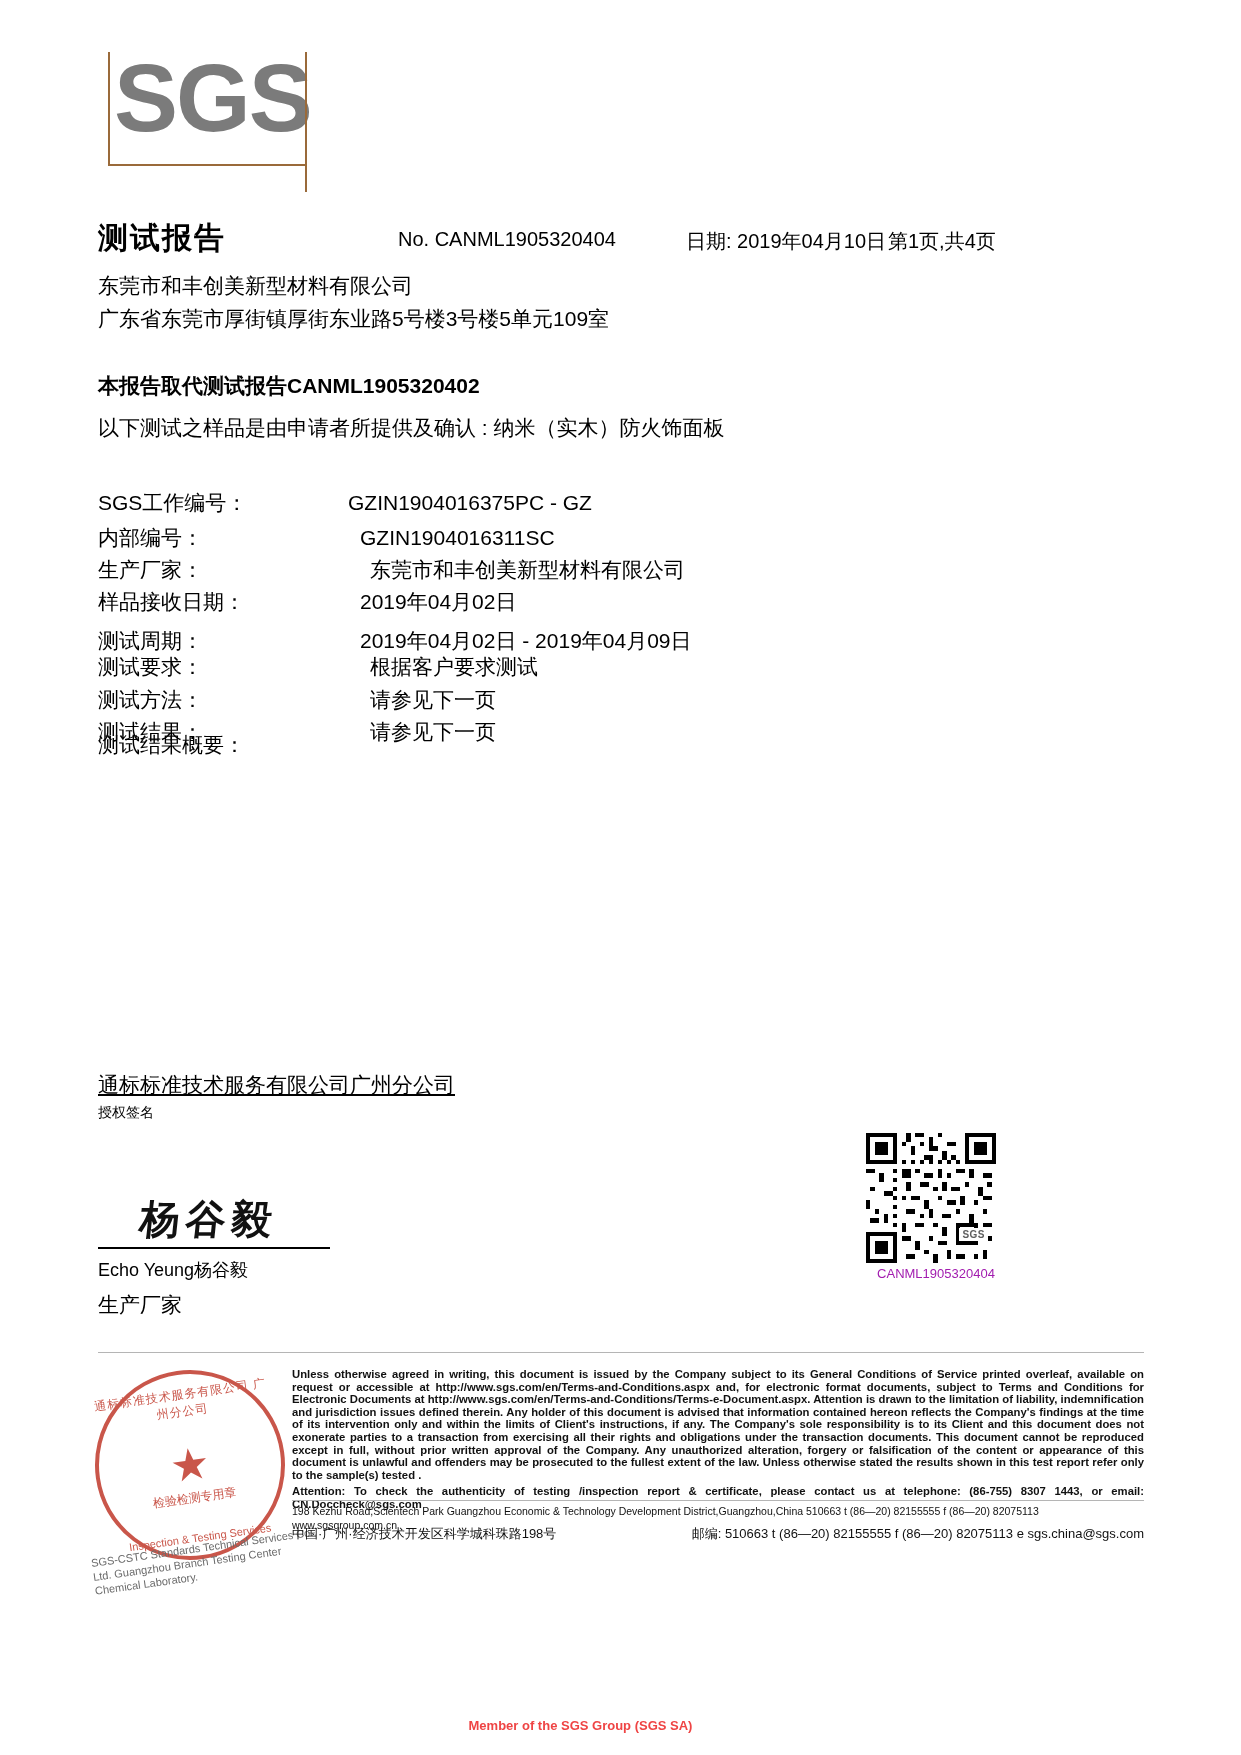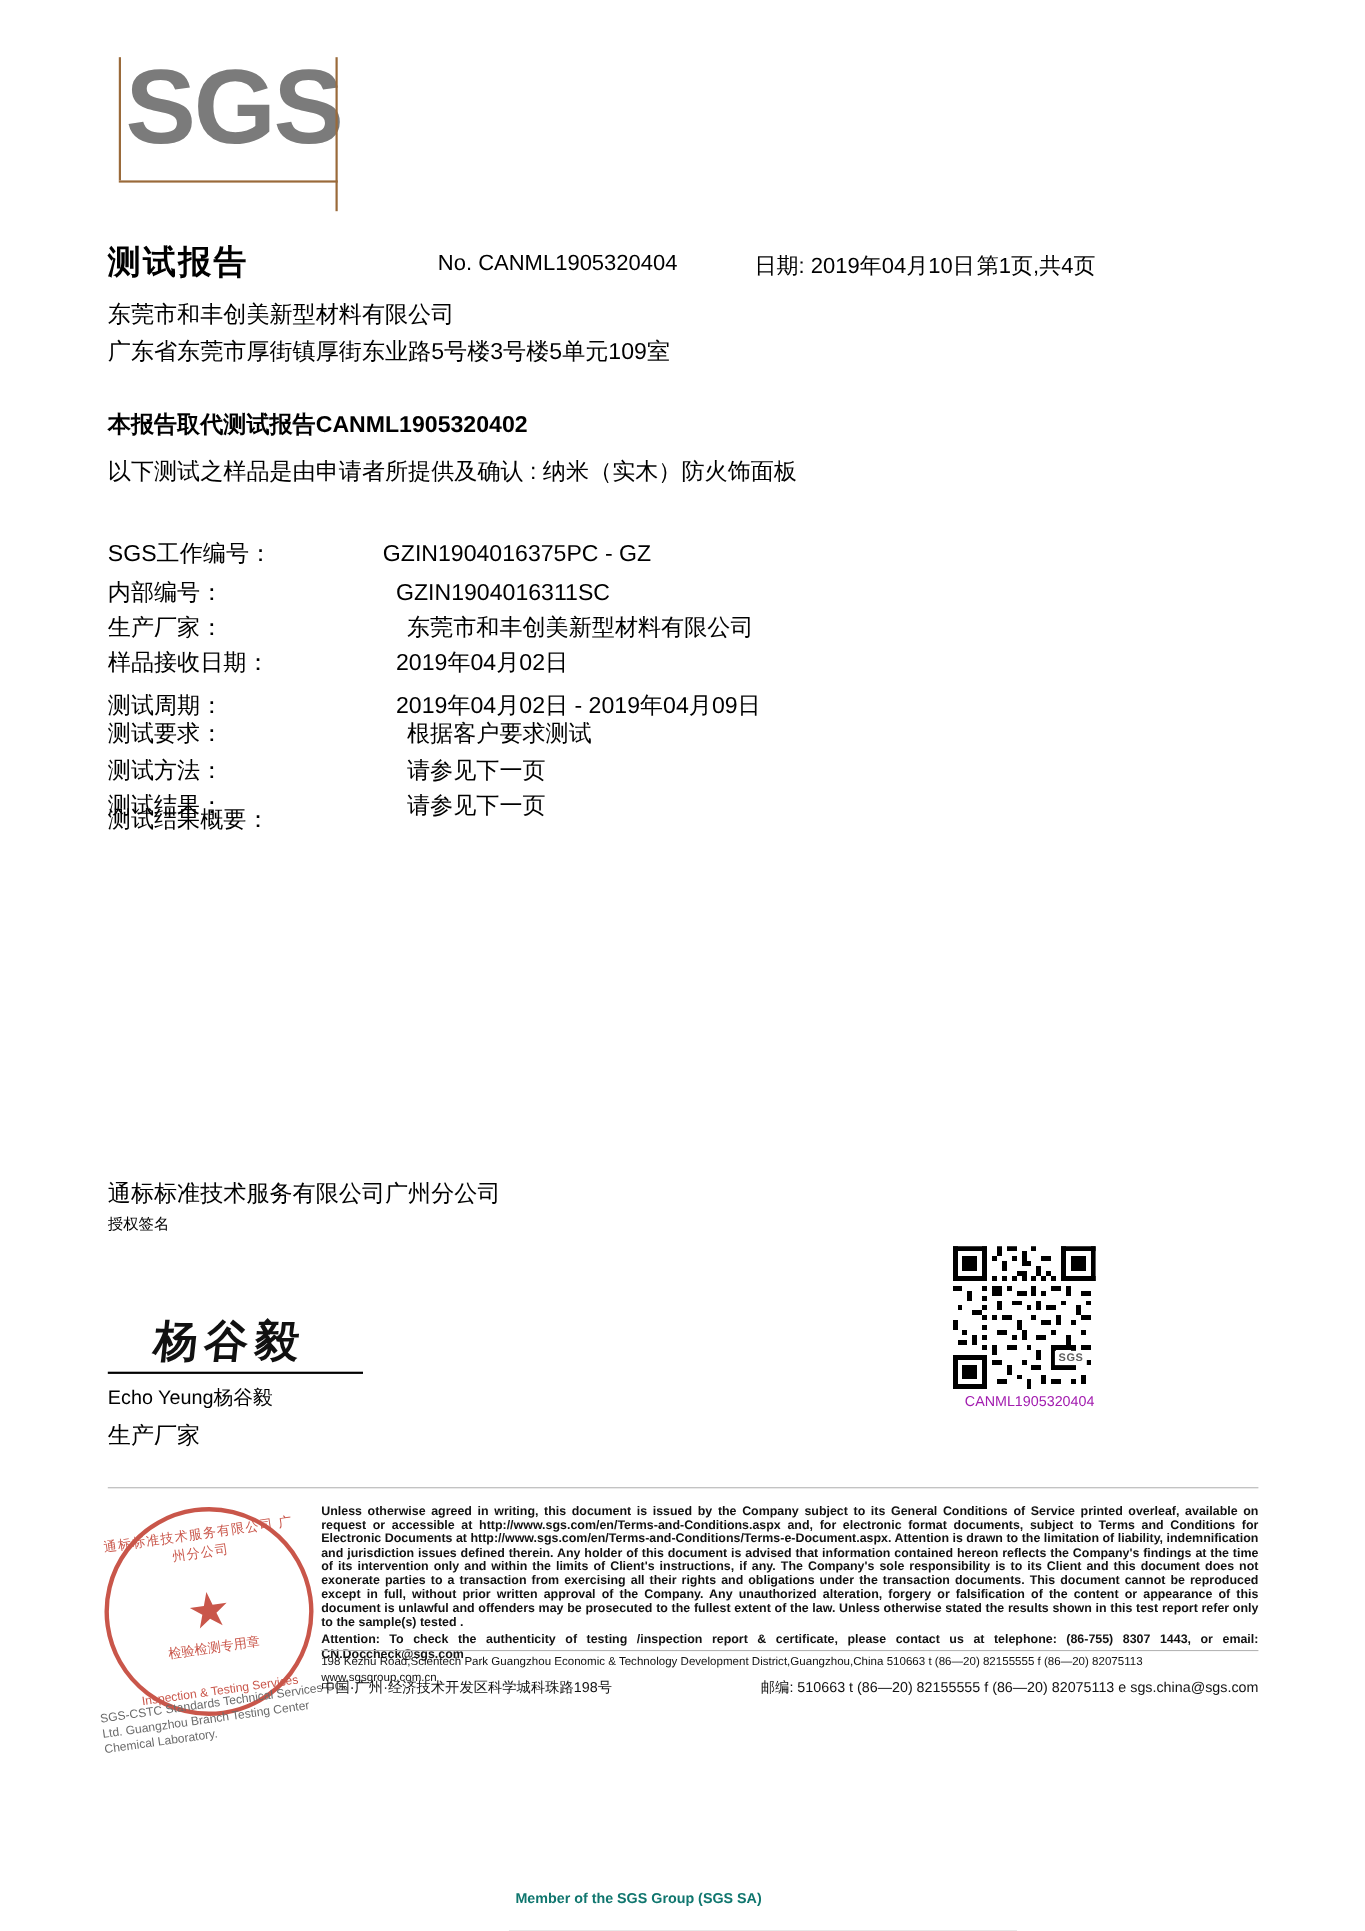--- a/index.html
+++ b/index.html
@@ -178,20 +178,21 @@
   }
   .results-table th.concl { text-align: center; }
   .results-table td.req { padding-left: 24px; }
 
   
   .sig-company {
     position: absolute;
     left: 98px;
     top: 1071px;
     font-size: 21px;
+    text-decoration: underline;
   }
   .sig-auth {
     position: absolute;
     left: 98px;
     top: 1104px;
     font-size: 14px;
   }
   .sig-script {
     position: absolute;
     left: 140px;
@@ -368,21 +369,21 @@
   }
   .addr-row span.right-block { float: right; }
   .member {
     position: absolute;
     left: 0;
     top: 1718px;
     width: 1241px;
     text-align: center;
     font-size: 13px;
     font-weight: bold;
-    color: #0f766e;
+    color: #ef4444;
     padding-right: 80px;
     box-sizing: border-box;
   }
   .nowrap { white-space: nowrap; }
 </style>
 </head>
 <body>
 
 <div class="page">
 

